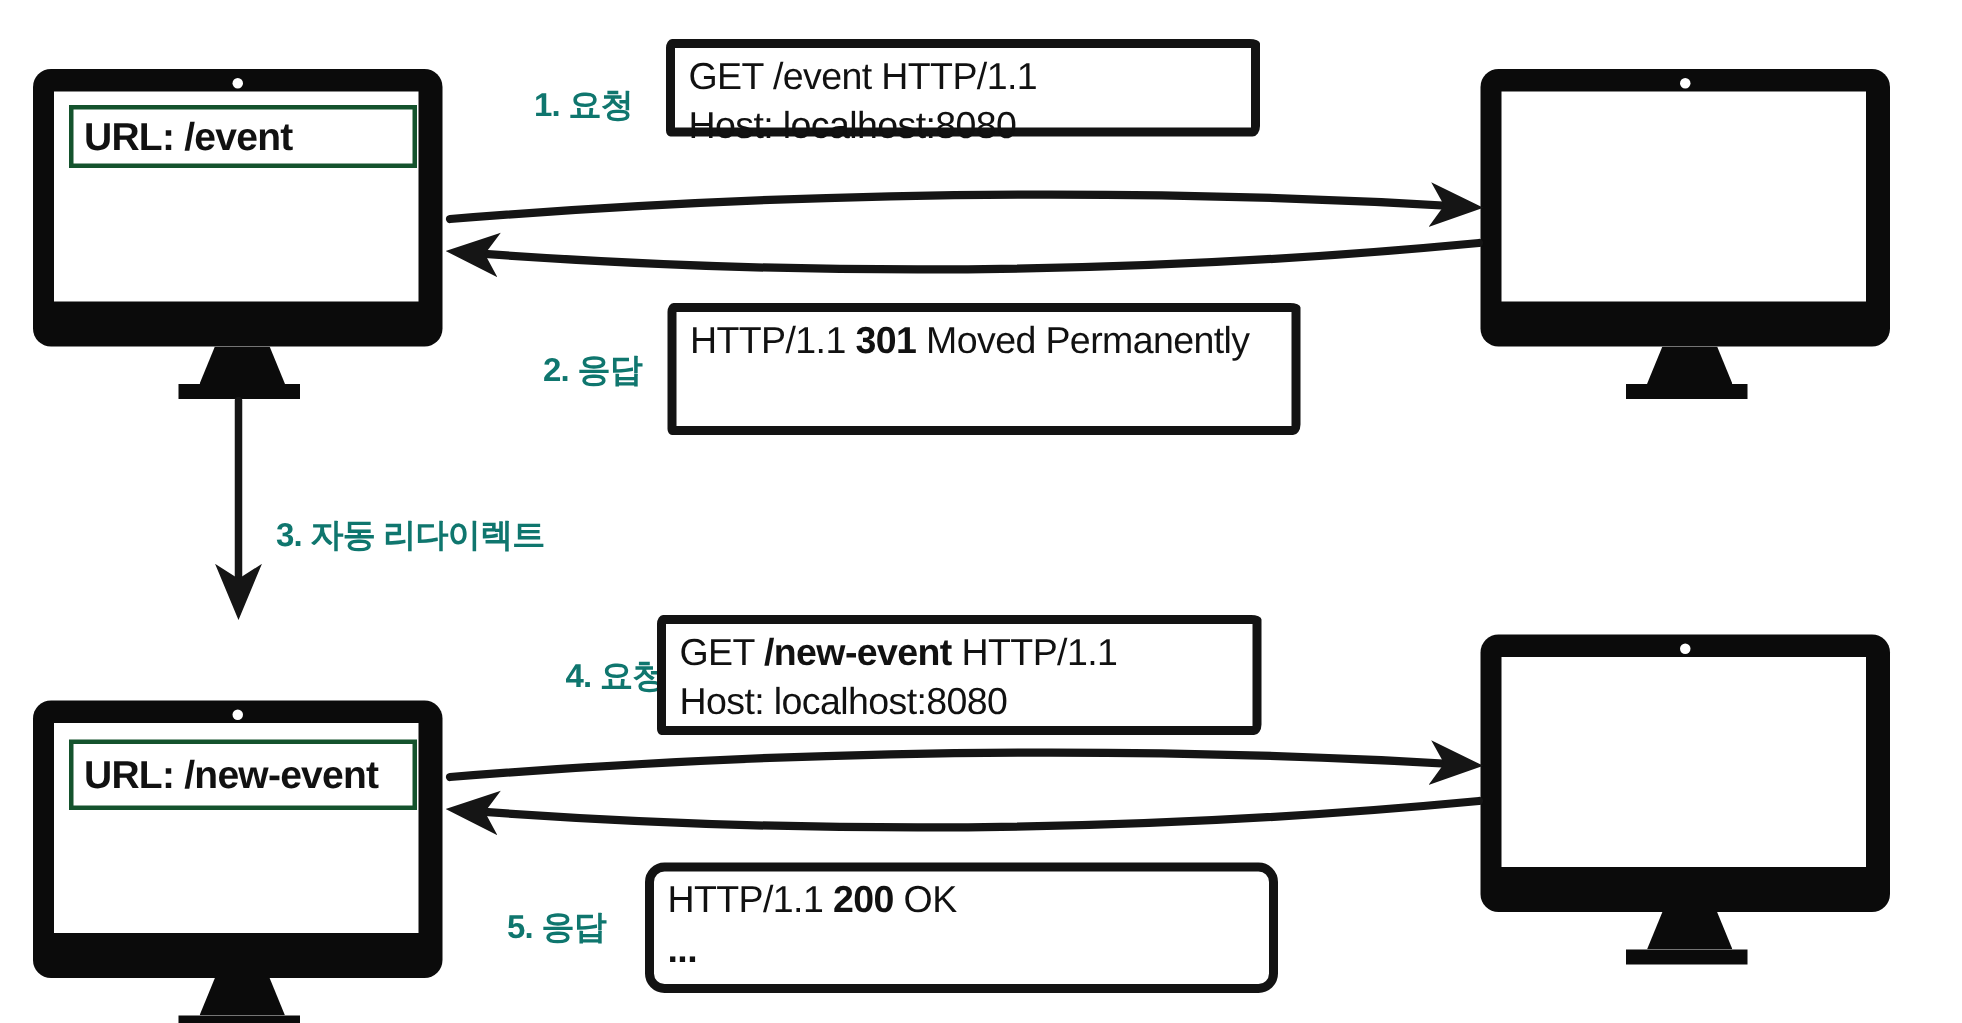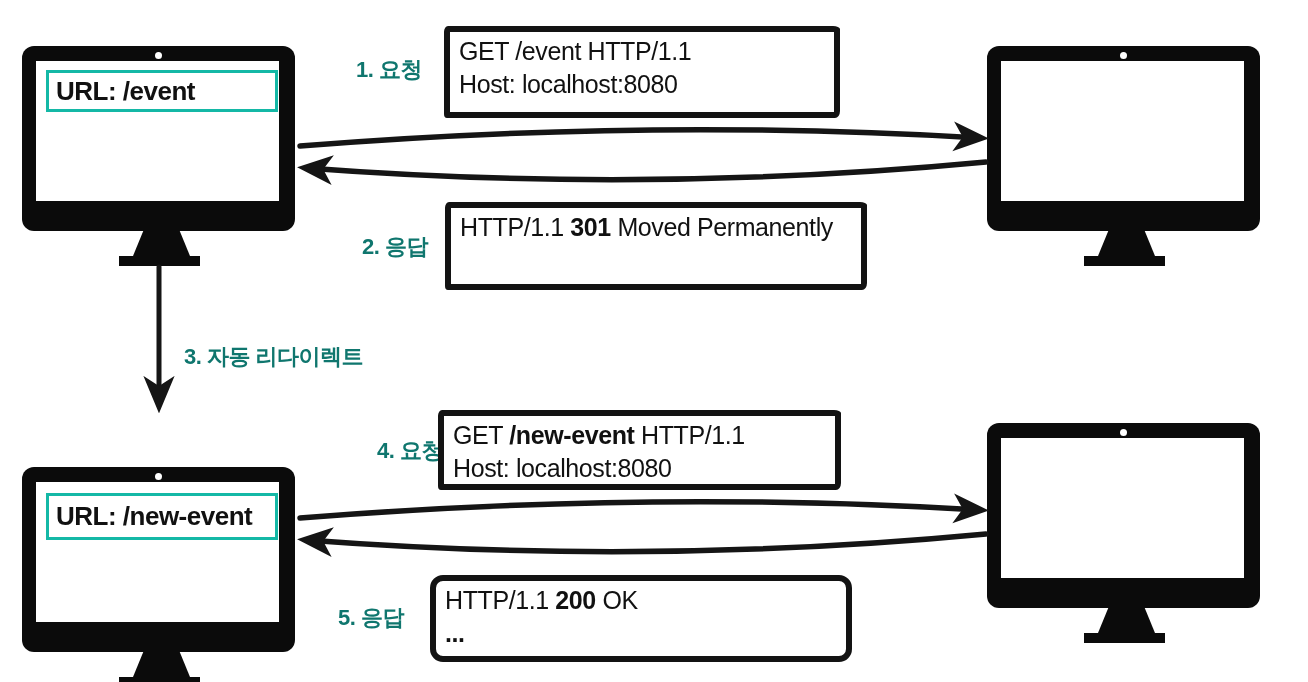--- a/index.html
+++ b/index.html
@@ -9,21 +9,21 @@
   }
   
   .monitor{position:absolute;width:273px;height:222px;}
   .m-frame{position:absolute;left:0;top:0;width:273px;height:185px;background:#0b0b0b;border-radius:12px;}
   .m-cam{position:absolute;left:50%;top:6px;margin-left:-3.5px;width:7px;height:7px;border-radius:50%;background:#ffffff;}
   .m-screen{position:absolute;left:14px;top:15px;width:243px;height:140px;background:#ffffff;}
   .m-stand{position:absolute;left:111px;top:185px;width:57px;height:25px;background:#0b0b0b;
     clip-path:polygon(18% 0,82% 0,100% 100%,0 100%);}
   .m-base{position:absolute;left:97px;top:210px;width:81px;height:10px;background:#0b0b0b;}
   .url-box{position:absolute;left:10px;top:9px;width:219px;height:36px;background:#ffffff;
-    border:3px solid #14b8a6;display:flex;align-items:center;padding-left:7px;
+    border:3px solid #14532d;display:flex;align-items:center;padding-left:7px;
     font-weight:bold;font-size:26px;letter-spacing:-0.5px;white-space:nowrap;overflow:hidden;}
   .url-box.tall{height:41px;top:11px;}
   
   .msg-box{position:absolute;background:#ffffff;border:6px solid #131313;
     border-radius:4px 7px 5px 3px / 6px 3px 7px 4px;
     padding:3px 9px 0 9px;box-sizing:border-box;}
   .msg-line{font-size:25px;line-height:33px;font-weight:500;letter-spacing:-0.4px;white-space:nowrap;}
   .msg-line .b{font-weight:800;}
   
   .step-label{position:absolute;color:#0f766e;font-weight:bold;font-size:22px;white-space:nowrap;letter-spacing:-0.5px;text-align:center;}
@@ -101,21 +101,21 @@
   <svg class="arrow-svg" style="left:138px;top:264px;" width="42" height="160">
     <path class="curve" stroke-width="5" d="M 21,3 L 21,140" marker-end="url(#ahBig)"></path>
   </svg>
 
   <div class="step-label" style="left:356px;top:55px;">1. 요청</div>
   <div class="step-label" style="left:362px;top:232px;">2. 응답</div>
   <div class="step-label" style="left:184px;top:342px;font-size:22px;">3. 자동 리다이렉트</div>
   <div class="step-label" style="left:377px;top:436px;">4. 요청</div>
   <div class="step-label" style="left:338px;top:603px;">5. 응답</div>
 
-  <div class="msg-box" style="left:444px;top:26px;width:396px;height:92px;">
+  <div class="msg-box" style="left:444px;top:26px;width:396px;height:65px;">
     <div class="msg-line">
       <span>GET /event HTTP/1.1</span>
     </div>
     <div class="msg-line">
       <span>Host: localhost:8080</span>
     </div>
   </div>
 
   <div class="msg-box" style="left:445px;top:202px;width:422px;height:88px;">
     <div class="msg-line">

